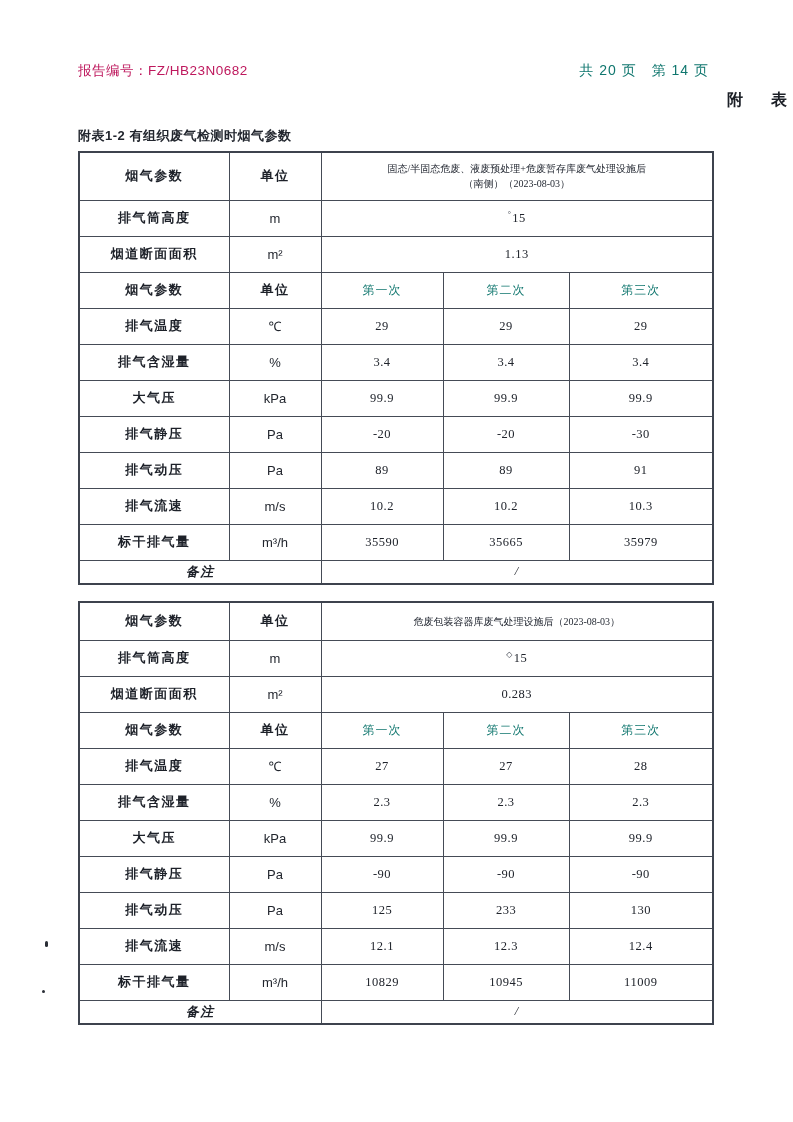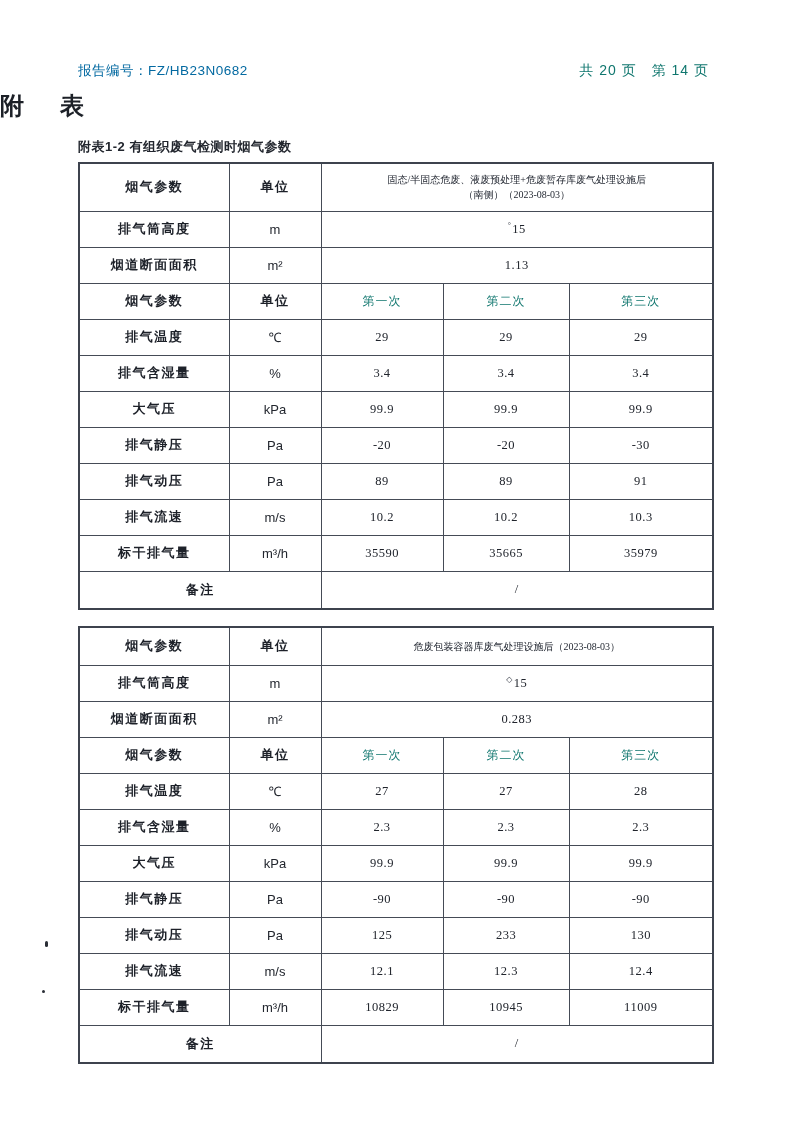--- a/index.html
+++ b/index.html
@@ -9,25 +9,25 @@
     margin:0 auto;
     background:#ffffff;
     font-family:"Liberation Sans", sans-serif;
     color:#23272f;
     overflow:hidden;
   }
   .doc-header{
     display:flex;justify-content:space-between;align-items:baseline;
     padding:62px 84px 0 78px;
   }
-  .report-no{font-size:13.5px;color:#0369a1;letter-spacing:.5px;}
+  .report-no{font-size:13.5px;color:#be185d;letter-spacing:.5px;}
   .pagination{font-size:14px;color:#0f766e;letter-spacing:1px;}
   .main-title{
-    text-align:left;margin-top:10px;
-    font-size:24px;font-weight:700;color:#1c2027;letter-spacing:6px;
+    text-align:right;margin-top:10px;
+    font-size:16px;font-weight:700;color:#1c2027;letter-spacing:6px;
   }
   .caption{
     margin:16px 16px 6px 78px;
     font-size:13px;font-weight:700;color:#22262e;letter-spacing:.5px;
   }
   table.ftable{
     border-collapse:collapse;table-layout:fixed;
     width:634px;margin-left:78px;
     background:#fff;
   }
@@ -35,21 +35,21 @@
     border:1.6px solid #454b56;
     text-align:center;vertical-align:middle;
     padding:2px 4px;
     overflow:hidden;
   }
   table.ftable{border:2.5px solid #3d434e;}
   .t2{margin-top:16px;}
   tr.rr{height:36px;}
   tr.r-head1{height:48px;}
   tr.r-head1-s{height:38px;}
-  tr.r-remark{height:38px;}
+  tr.r-remark{height:24px;font-style:italic;}
   .lbl{
     font-weight:700;font-size:13px;color:#1d2129;letter-spacing:1.5px;
     font-family:"Liberation Sans", sans-serif;
     margin-top:20px;
   }
   .unit{
     font-size:13px;color:#22262e;font-family:"Liberation Sans", sans-serif;
   }
   .val{
     font-size:12.5px;color:#20242c;

